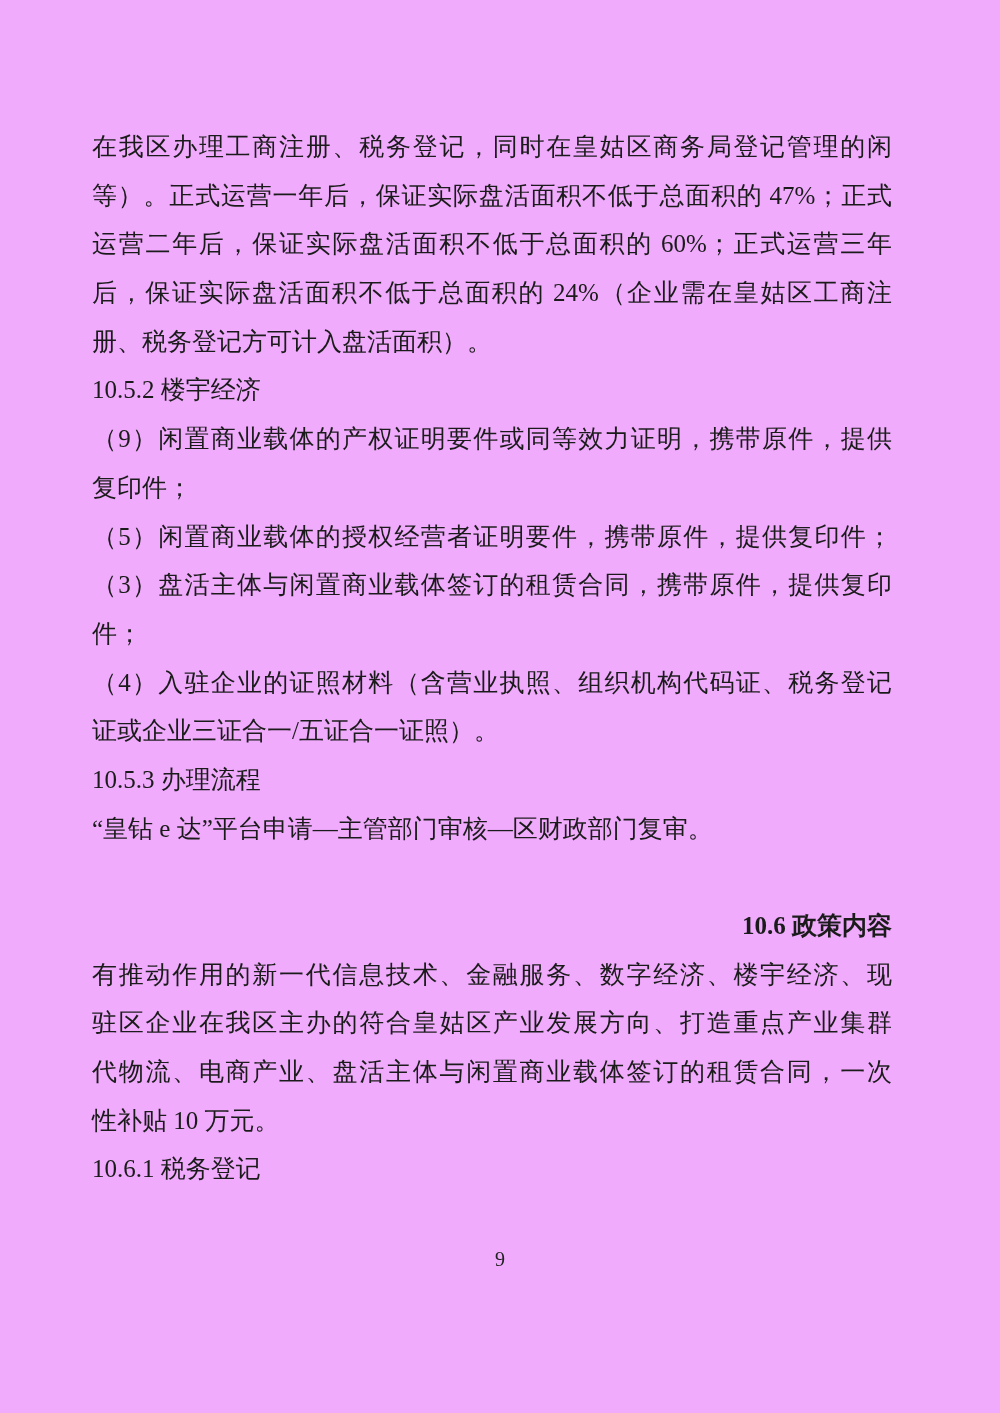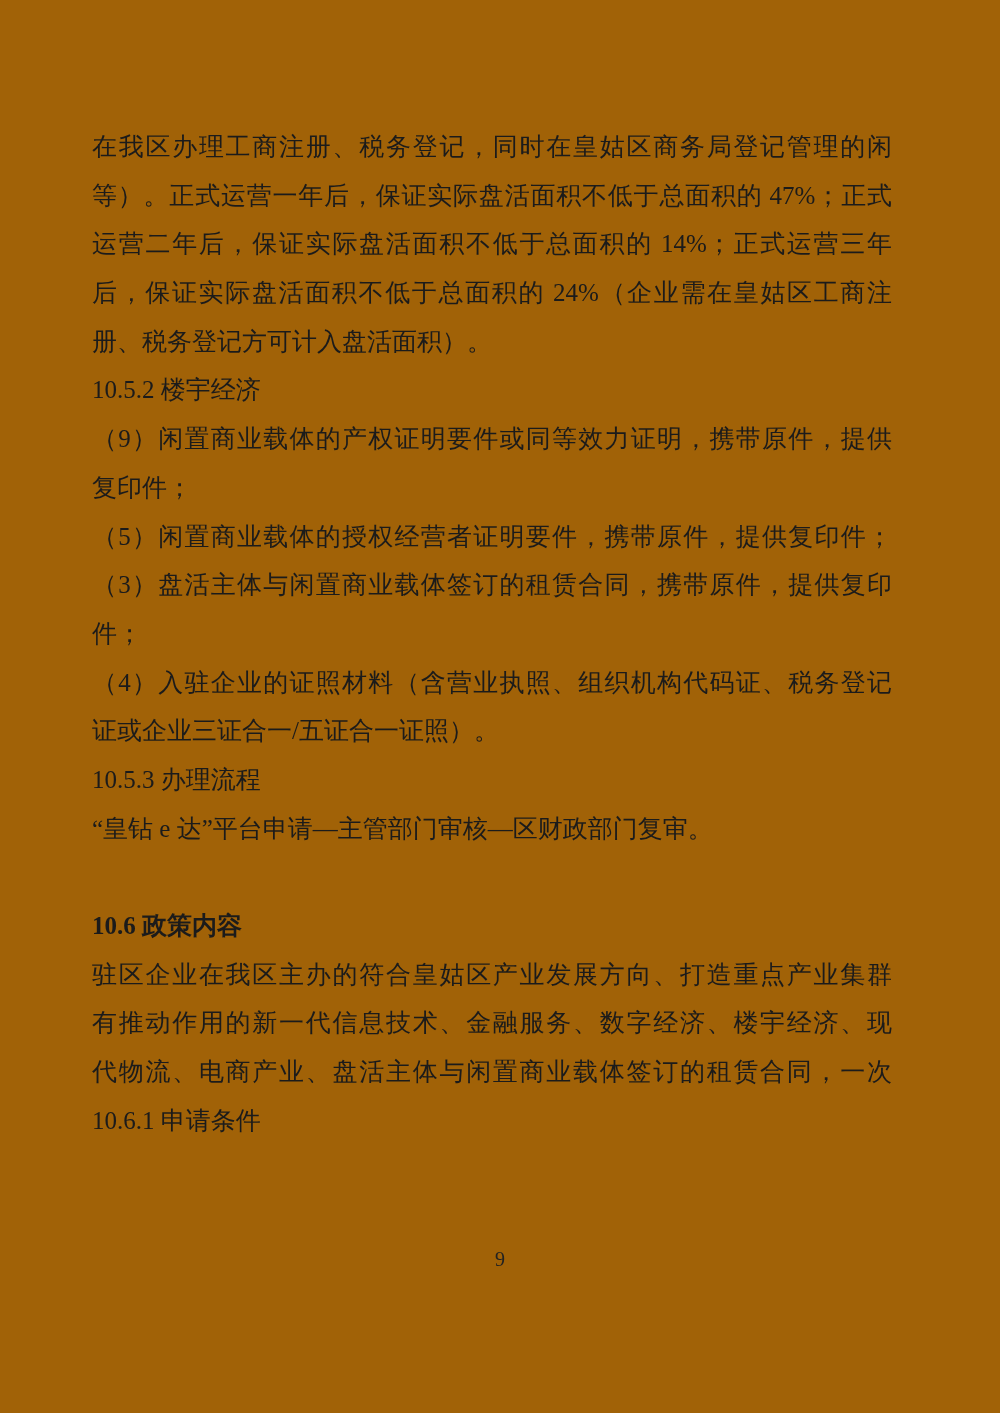--- a/index.html
+++ b/index.html
@@ -4,21 +4,21 @@
 <style>
   html, body {
     margin: 0;
     padding: 0;
     background: #ffffff;
   }
   .page {
     position: relative;
     width: 1000px;
     height: 1413px;
-    background: #a16207;
+    background: #f0abfc;
     overflow: hidden;
     font-family: "Liberation Serif", "DejaVu Serif", serif;
     color: #1b1b1b;
   }
   .textblock {
     position: absolute;
     left: 92px;
     top: 123px;
     width: 800px;
     font-size: 25px;
@@ -29,20 +29,21 @@
     overflow: visible;
   }
   
   .j {
     text-align: justify;
     text-align-last: justify;
   }
   
   .b {
     font-weight: bold;
+    text-align: right;
   }
   .empty {
     
   }
   .pageno {
     position: absolute;
     top: 1247px;
     left: 0;
     width: 100%;
     text-align: center;
@@ -51,35 +52,36 @@
     color: #222222;
   }
 </style>
 </head>
 <body>
 
 <div class="page">
   <div class="textblock">
     <div class="line j">在我区办理工商注册、税务登记，同时在皇姑区商务局登记管理的闲</div>
     <div class="line j">等）。正式运营一年后，保证实际盘活面积不低于总面积的 47%；正式</div>
-    <div class="line j">运营二年后，保证实际盘活面积不低于总面积的 14%；正式运营三年</div>
+    <div class="line j">运营二年后，保证实际盘活面积不低于总面积的 60%；正式运营三年</div>
     <div class="line j">后，保证实际盘活面积不低于总面积的 24%（企业需在皇姑区工商注</div>
     <div class="line">册、税务登记方可计入盘活面积）。</div>
     <div class="line">10.5.2 楼宇经济</div>
     <div class="line j">（9）闲置商业载体的产权证明要件或同等效力证明，携带原件，提供</div>
     <div class="line">复印件；</div>
     <div class="line j">（5）闲置商业载体的授权经营者证明要件，携带原件，提供复印件；</div>
     <div class="line j">（3）盘活主体与闲置商业载体签订的租赁合同，携带原件，提供复印</div>
     <div class="line">件；</div>
     <div class="line j">（4）入驻企业的证照材料（含营业执照、组织机构代码证、税务登记</div>
     <div class="line">证或企业三证合一/五证合一证照）。</div>
     <div class="line">10.5.3 办理流程</div>
     <div class="line">“皇钻 e 达”平台申请—主管部门审核—区财政部门复审。</div>
     <div class="line empty"></div>
     <div class="line b">10.6 政策内容</div>
+    <div class="line j">有推动作用的新一代信息技术、金融服务、数字经济、楼宇经济、现</div>
     <div class="line j">驻区企业在我区主办的符合皇姑区产业发展方向、打造重点产业集群</div>
-    <div class="line j">有推动作用的新一代信息技术、金融服务、数字经济、楼宇经济、现</div>
     <div class="line j">代物流、电商产业、盘活主体与闲置商业载体签订的租赁合同，一次</div>
-    <div class="line">10.6.1 申请条件</div>
+    <div class="line">性补贴 10 万元。</div>
+    <div class="line">10.6.1 税务登记</div>
   </div>
 
   <div class="pageno">9</div>
 </div>
 
 </body></html>

